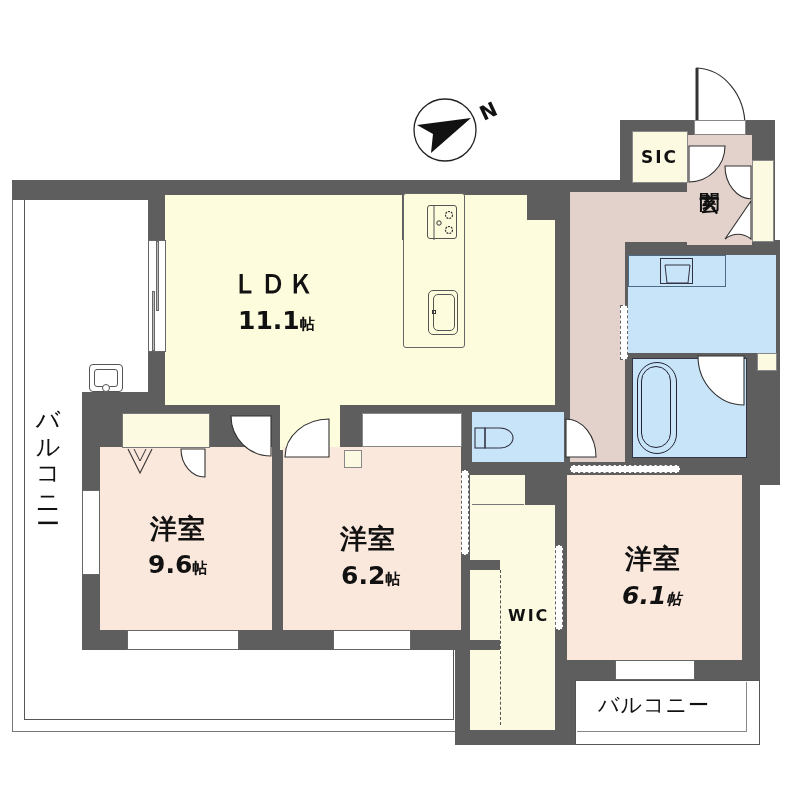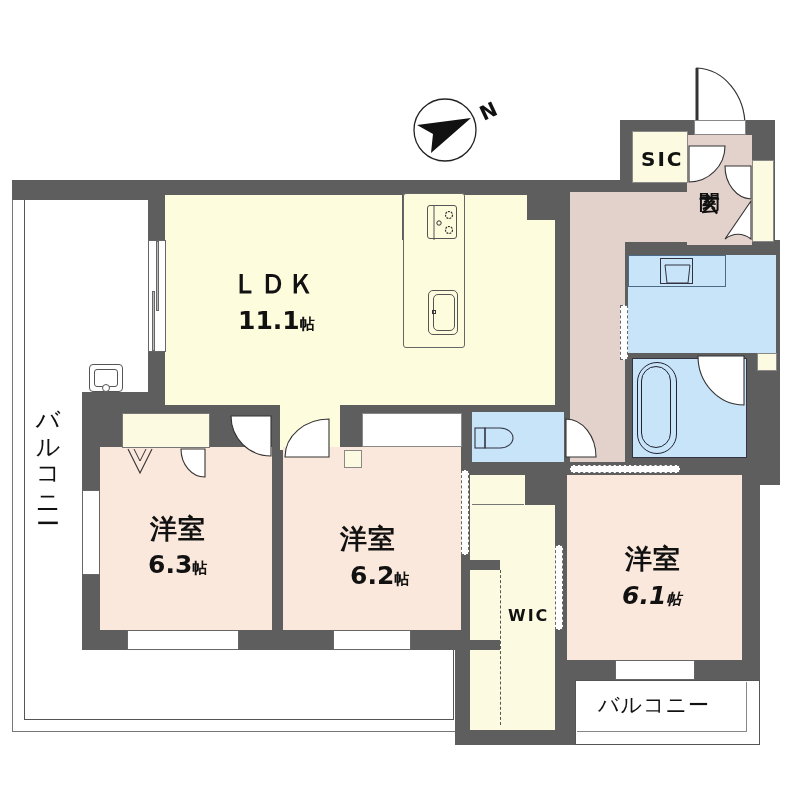--- a/index.html
+++ b/index.html
@@ -9,21 +9,21 @@
   .ldk { background:#fdfcdc; }
   .room { background:#fbe8dc; }
   .hall { background:#e3d2cc; }
   .wet { background:#c8e4f8; }
   .closet { background:#fcfbe2; }
   .white { background:#ffffff; }
   .label { position:absolute; color:#111; text-align:center; line-height:1; white-space:nowrap; }
   .big { font-size:27px; font-weight:bold; letter-spacing:1px;text-align:right; }
   .num { font-size:25px; font-weight:bold; }
   .num small { font-size:15px; }
-  .small { font-size:20px; font-weight:bold; letter-spacing:2px; }
+  .small { font-size:17px; font-weight:bold; letter-spacing:2px; }
   .vert { writing-mode:vertical-rl; font-size:24px; letter-spacing:2px; }
   .window { background:#fff; border:1px solid #666; }
   svg { position:absolute; overflow:visible; }
 </style>
 </head>
 <body>
 
 <div class="abs" style="left:12px;top:180px;width:445px;height:552px;border:1.5px solid #777;border-top:none;"></div>
 <div class="abs" style="left:24px;top:200px;width:430px;height:520px;border:1.5px solid #555;border-top:none;"></div>
 
@@ -153,35 +153,35 @@
 </div>
 <div class="abs" style="left:230px;top:415px;width:42px;height:42px;">
   <svg width="42" height="42">
       <path d="M1 1 L41 1 L41 41 A40 40 0 0 1 1 1 Z" fill="#fff" stroke="#333" stroke-width="1.1"></path>
     </svg>
 </div>
 <div class="abs window" style="left:82px;top:490px;width:18px;height:85px;"></div>
 <div class="abs window" style="left:127px;top:630px;width:112px;height:20px;"></div>
 <div class="label big" style="left:150px;top:515px;">洋室</div>
 <div class="label num" style="left:148px;top:552px;">
-  <span>6.3</span><small>帖</small>
+  <span>9.6</span><small>帖</small>
 </div>
 
 <div class="abs room" style="left:283px;top:447px;width:178px;height:183px;"></div>
 <div class="abs white" style="left:362px;top:413px;width:100px;height:34px;border:1px solid #888;"></div>
 <div class="abs" style="left:284px;top:418px;width:46px;height:40px;">
   <svg width="46" height="40">
       <path d="M45 1 L45 39 L1 39 A44 38 0 0 1 45 1 Z" fill="#fff" stroke="#333" stroke-width="1.1"></path>
     </svg>
 </div>
 <div class="abs closet" style="left:344px;top:450px;width:18px;height:18px;border:1px solid #888;"></div>
 <div class="abs window" style="left:333px;top:630px;width:78px;height:20px;"></div>
 <div class="abs window" style="left:461px;top:470px;width:8px;height:85px;border-style:dashed;"></div>
 <div class="label big" style="left:340px;top:525px;">洋室</div>
-<div class="label num" style="left:350px;top:563px;text-align:center;">
+<div class="label num" style="left:341px;top:563px;text-align:center;">
   <span>6.2</span><small>帖</small>
 </div>
 
 <div class="abs closet" style="left:470px;top:475px;width:85px;height:255px;"></div>
 <div class="abs wall" style="left:525px;top:475px;width:30px;height:30px;"></div>
 <div class="abs closet" style="left:472px;top:490px;width:52px;height:15px;border-bottom:1px solid #777;"></div>
 <div class="abs wall" style="left:470px;top:560px;width:30px;height:10px;"></div>
 <div class="abs wall" style="left:470px;top:640px;width:30px;height:10px;"></div>
 <div class="abs" style="left:500px;top:570px;width:1px;height:155px;border-left:1px dashed #555;"></div>
 <div class="label small" style="left:508px;top:608px;font-size:16px;">WIC</div>

